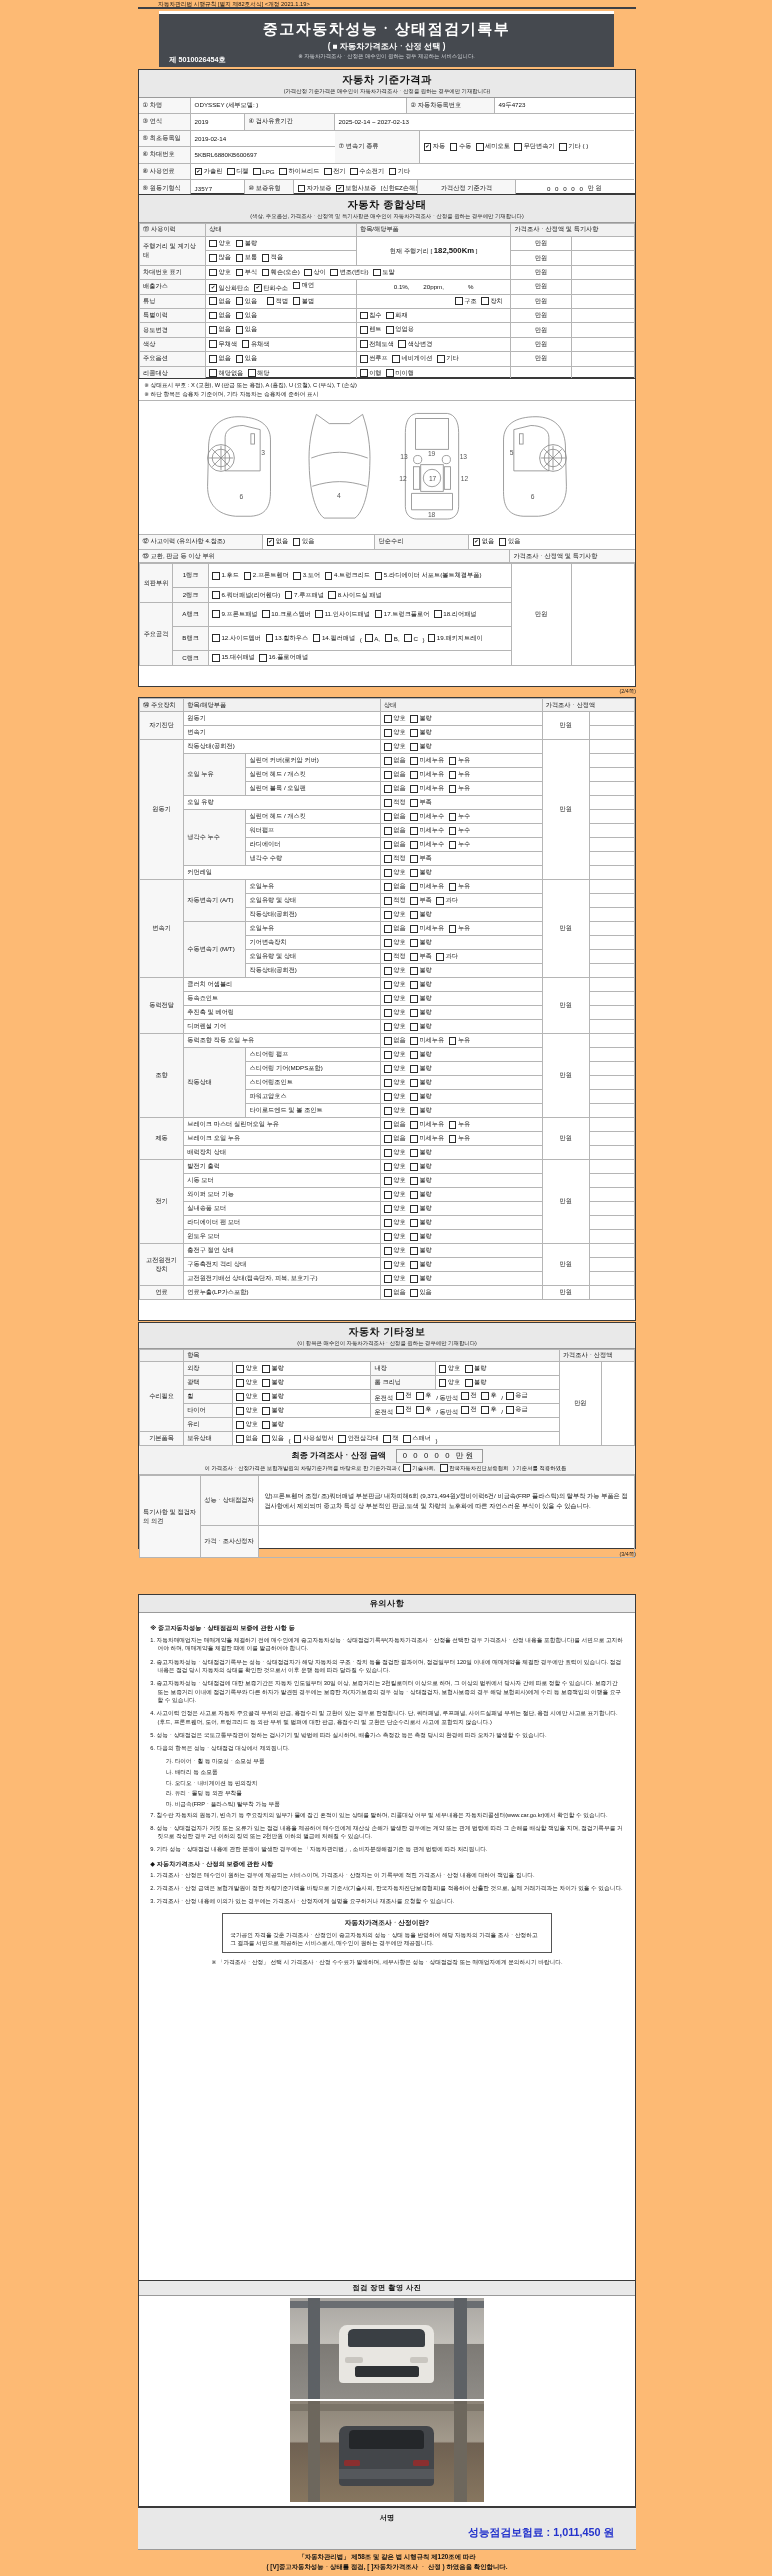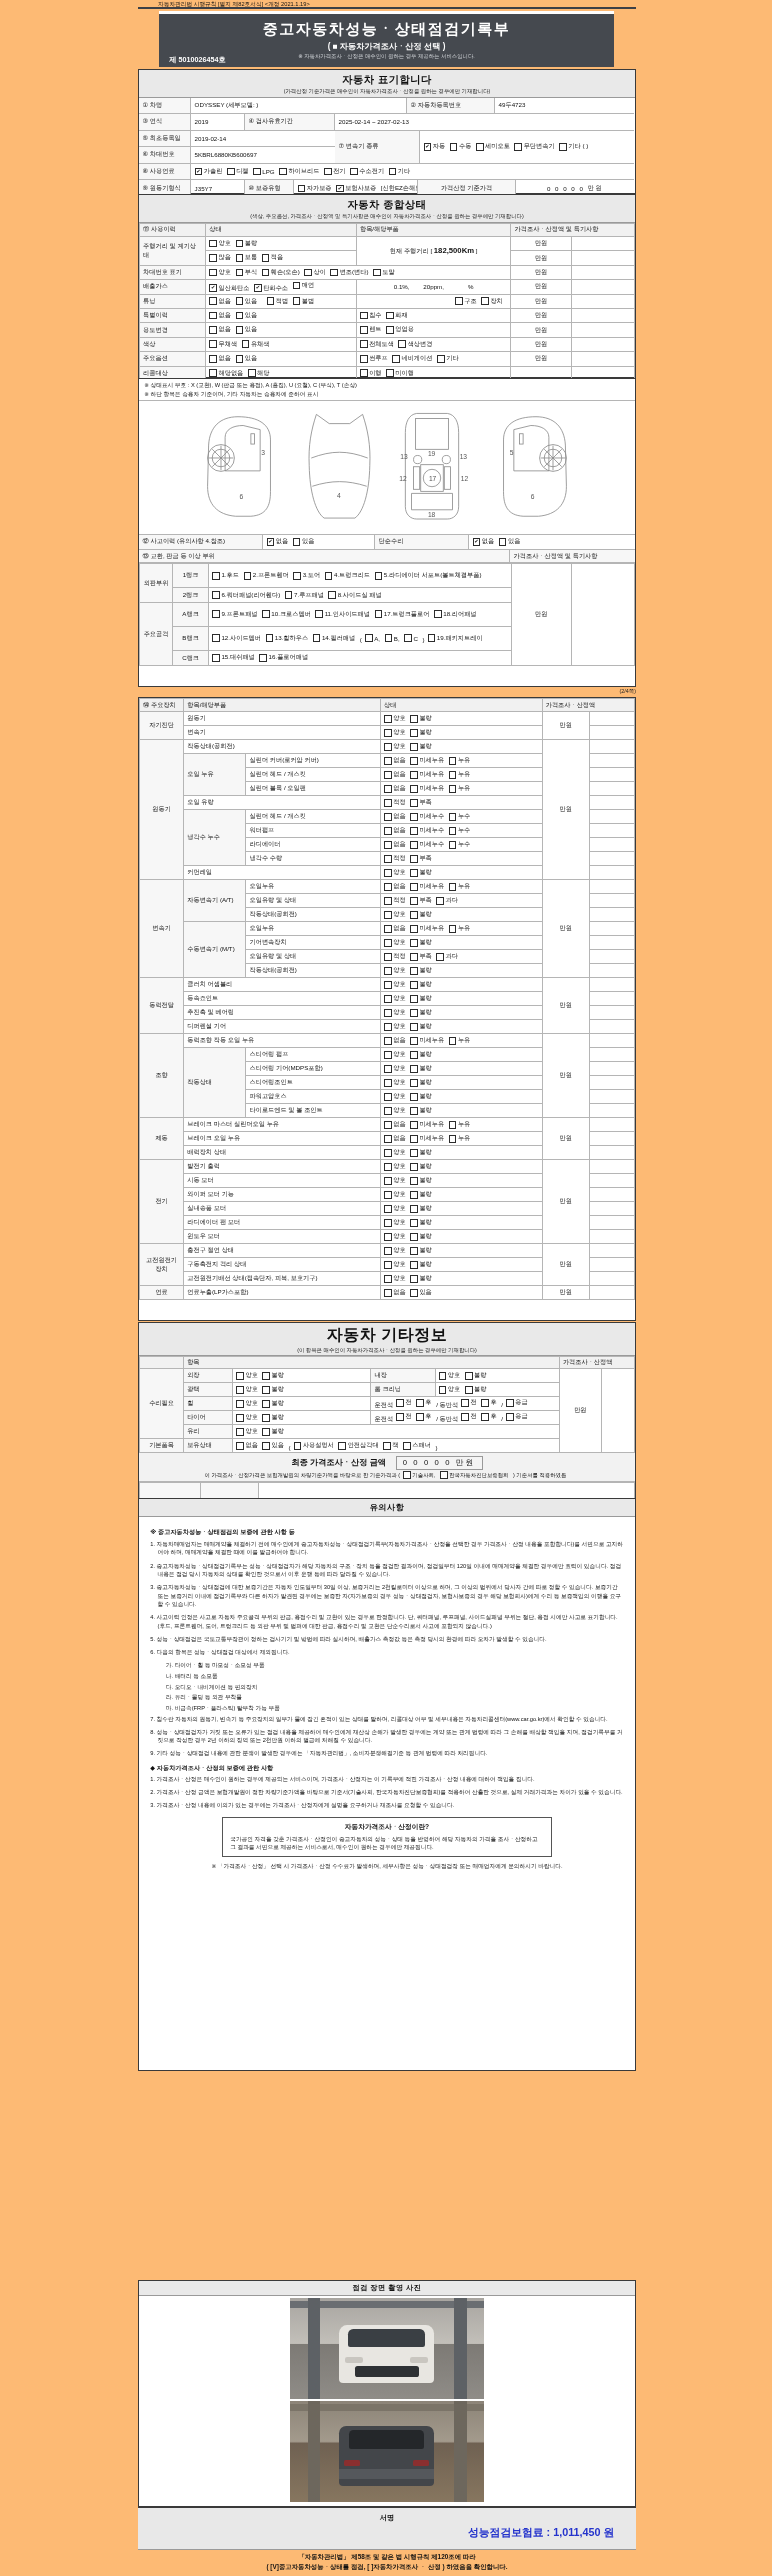--- a/index.html
+++ b/index.html
@@ -80,21 +80,21 @@
   <div id="hdrbox">
     <div class="strip"></div>
     <div class="bigt">중고자동차성능ㆍ상태점검기록부</div>
     <div class="subt">( ■ 자동차가격조사ㆍ산정 선택 )</div>
     <div class="noteh">※ 자동차가격조사ㆍ산정은 매수인이 원하는 경우 제공하는 서비스입니다.</div>
     <div id="docnum">제 5010026454호</div>
   </div>
 
   <div class="sec" style="top:69px;height:125px;">
     <div class="sec-hd">
-      <div class="t">자동차 표기합니다</div>
+      <div class="t">자동차 기준가격과</div>
       <div class="s">(가격산정 기준가격은 매수인이 자동차가격조사ㆍ산정을 원하는 경우에만 기재합니다)</div>
     </div>
     <div class="fx" style="height:16.5px;">
       <div class="c lb" style="width:52px;">① 차명</div>
       <div class="c" style="width:216px;">ODYSSEY (세부모델: )</div>
       <div class="c lb" style="width:88px;">② 자동차등록번호</div>
       <div class="c" style="width:139px;">49두4723</div>
     </div>
     <div class="fx" style="height:16.5px;">
       <div class="c lb" style="width:52px;">③ 연식</div>
@@ -1138,21 +1138,21 @@
               </span></td>
             <td class="pc" rowspan="1">만원</td>
             <td></td>
           </tr>
         </tbody>
     </table>
   </div>
 
   <div class="sec" style="top:1322px;height:227px;">
     <div class="sec-hd" style="padding:1.5px 0 1.5px;">
-      <div class="t" style="font-size:16px;">자동차 기타정보</div>
+      <div class="t" style="font-size:10px;">자동차 기타정보</div>
       <div class="s">(이 항목은 매수인이 자동차가격조사ㆍ산정을 원하는 경우에만 기재합니다)</div>
     </div>
     <table class="g">
       <colgroup>
           <col style="width:44px">
           <col style="width:49px">
           <col style="width:138px">
           <col style="width:64px">
           <col style="width:124px">
           <col style="width:42px">
@@ -1323,21 +1323,21 @@
       <tr style="height:32px;">
         <td class="lb">가격ㆍ조사산정자</td>
         <td></td>
       </tr>
     </tbody>
       </table>
   </div>
 
   <div class="marker" style="top:1551px;">(3/4쪽)</div>
 
-  <div class="sec" style="top:1498px;height:573px;">
+  <div class="sec" style="top:1594px;height:692px;">
     <div class="sec-hd" style="padding:3.1px 0;">
       <div class="t" style="font-size:8.2px;">유의사항</div>
     </div>
     <div id="noticebody">
       <div class="nh">※ 중고자동차성능ㆍ상태점검의 보증에 관한 사항 등</div>
       <div id="nlist1">
           <p>1.  자동차매매업자는 매매계약을 체결하기 전에 매수인에게 중고자동차성능ㆍ상태점검기록부(자동차가격조사ㆍ산정을 선택한 경우 가격조사ㆍ산정 내용을 포함합니다)를 서면으로 고지하여야 하며, 매매계약을 체결한 때에 이를 발급하여야 합니다.</p>
           <p>2.  중고자동차성능ㆍ상태점검기록부는 성능ㆍ상태점검자가 해당 자동차의 구조ㆍ장치 등을 점검한 결과이며, 점검일부터 120일 이내에 매매계약을 체결한 경우에만 효력이 있습니다. 점검내용은 점검 당시 자동차의 상태를 확인한 것으로서 이후 운행 등에 따라 달라질 수 있습니다.</p>
           <p>3.  중고자동차성능ㆍ상태점검에 대한 보증기간은 자동차 인도일부터 30일 이상, 보증거리는 2천킬로미터 이상으로 하며, 그 이상의 범위에서 당사자 간에 따로 정할 수 있습니다. 보증기간 또는 보증거리 이내에 점검기록부와 다른 하자가 발견된 경우에는 보증한 자(자가보증의 경우 성능ㆍ상태점검자, 보험사보증의 경우 해당 보험회사)에게 수리 등 보증책임의 이행을 요구할 수 있습니다.</p>
           <p>4.  사고이력 인정은 사고로 자동차 주요골격 부위의 판금, 용접수리 및 교환이 있는 경우로 한정합니다. 단, 쿼터패널, 루프패널, 사이드실패널 부위는 절단, 용접 시에만 사고로 표기합니다. (후드, 프론트휀더, 도어, 트렁크리드 등 외판 부위 및 범퍼에 대한 판금, 용접수리 및 교환은 단순수리로서 사고에 포함되지 않습니다.)</p>

